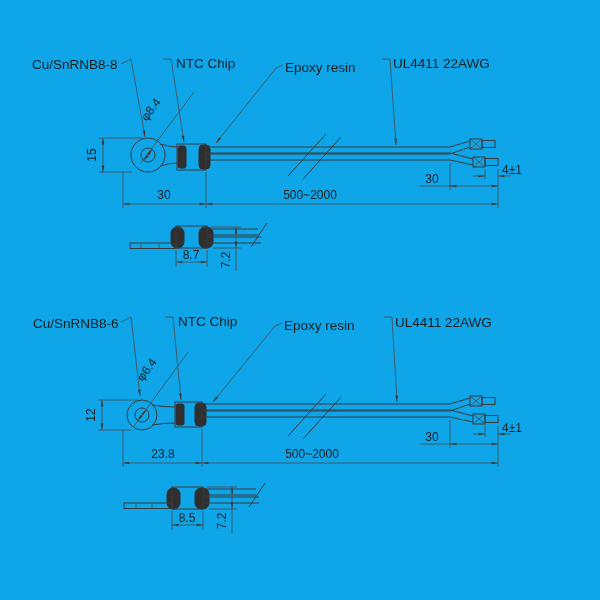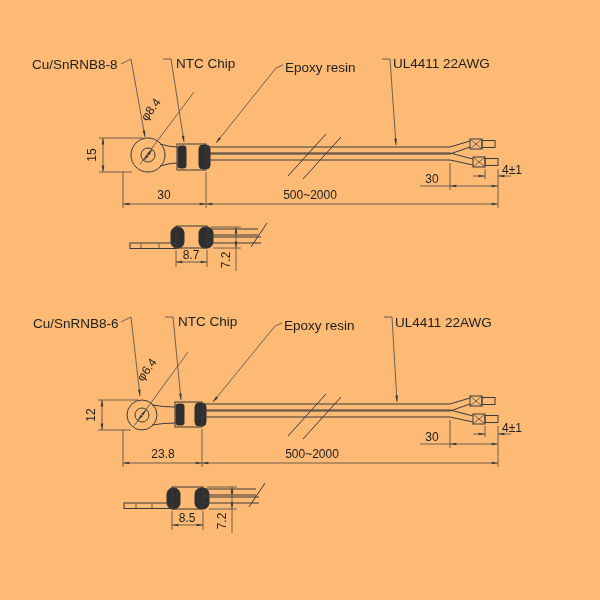--- a/index.html
+++ b/index.html
@@ -1,16 +1,16 @@
 <!DOCTYPE html>
 <html><head>
 <meta charset="utf-8">
 <style>
   html,body{margin:0;padding:0;background:#ffffff;}
-  .canvas{position:relative;width:600px;height:600px;background:#fdba74;overflow:hidden;}
+  .canvas{position:relative;width:600px;height:600px;background:#0ea5e9;overflow:hidden;}
   svg{display:block;}
   svg text{font-family:"Liberation Sans","DejaVu Sans",sans-serif;fill:#1e1e1e;}
   .callout{font-size:13.5px;}
   .dim{font-size:12px;}
   .ln{stroke:#3a3a3a;stroke-width:1;fill:none;}
   .thin{stroke:#4a4a4a;stroke-width:0.8;fill:none;}
   .darkfill{fill:#2f2f2f;stroke:#2f2f2f;}
 </style>
 </head>
 <body>

